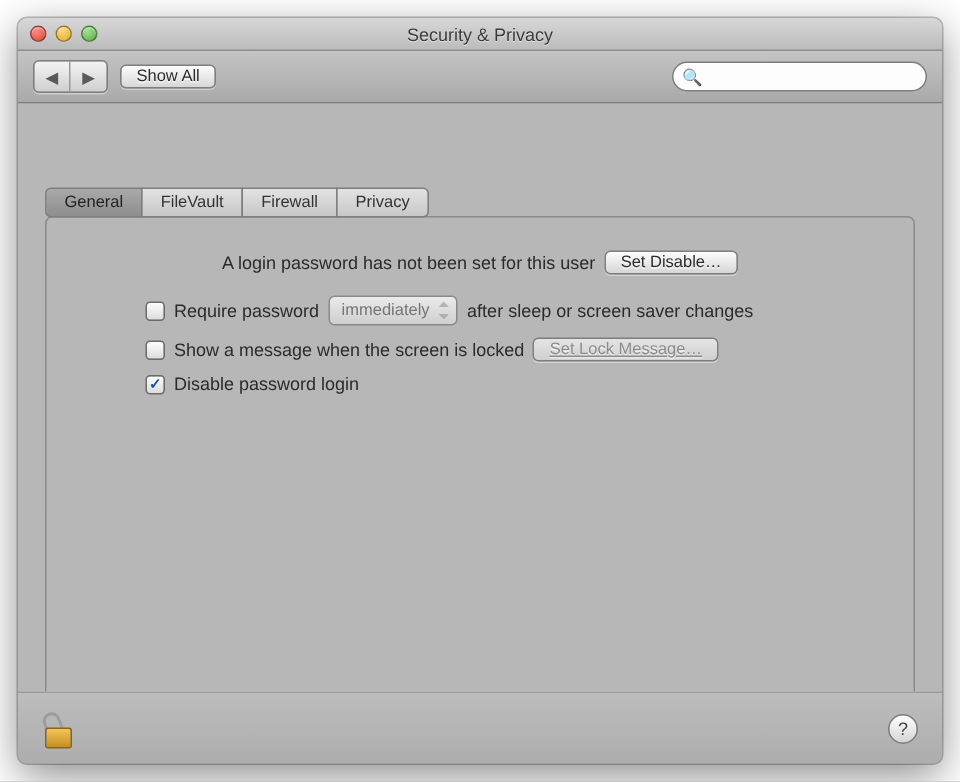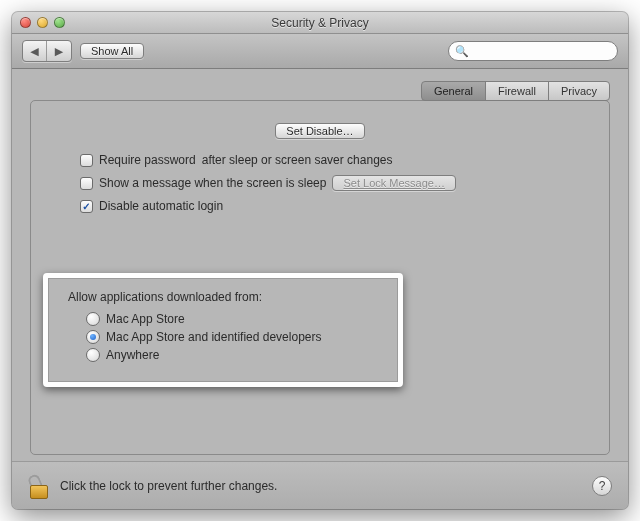--- a/index.html
+++ b/index.html
@@ -114,24 +114,25 @@
   }
   .content {
     flex: 1;
     padding: 12px 18px 10px 18px;
     background: #b7b7b7;
     position: relative;
     overflow: hidden;
   }
   .tabs {
     display: flex;
-    justify-content: flex-end;
+    justify-content: flex-start;
     margin-bottom: -1px;
     position: relative;
     z-index: 2;
+    margin-top: 44px;
   }
   .tabs .tab {
     height: 20px;
     padding: 0 12px;
     font-size: 11px;
     border: 1px solid #7e7e7e;
     background: linear-gradient(#e2e2e2,#c7c7c7);
     display: flex;
     align-items: center;
     color: #333;
@@ -153,21 +154,21 @@
   }
   .row {
     display: flex;
     align-items: center;
     gap: 6px;
     margin-bottom: 8px;
     font-size: 12px;
     color: #2b2b2b;
   }
   .row.centered { justify-content: center; margin-bottom: 14px; }
-  .indent { margin-left: 27px; }
+  .indent { margin-left: 44px; }
   .chk {
     width: 13px; height: 13px;
     border: 1px solid #6b6b6b;
     border-radius: 3px;
     background: linear-gradient(#fdfdfd,#dcdcdc);
     display: inline-flex;
     align-items: center;
     justify-content: center;
     font-size: 10px;
     color: #1a4fa3;
@@ -296,69 +297,56 @@
     <div class="spacer"></div>
     <div class="search">
       <span class="mag">🔍</span>
       <input type="text" placeholder="" style="">
     </div>
   </div>
 
   <div class="content">
     <div class="tabs">
       <div class="tab active">General</div>
+      <div class="tab">FileVault</div>
       <div class="tab">Firewall</div>
       <div class="tab">Privacy</div>
     </div>
 
     <div class="panel">
 
       <div class="row centered">
+        <span>A login password has not been set for this user</span>
         <span class="btn">Set Disable…</span>
       </div>
 
       <div class="row indent">
         <span class="chk"></span>
         <span>Require password</span>
+        <span class="popup">immediately</span>
         <span>after sleep or screen saver changes</span>
       </div>
 
       <div class="row indent">
         <span class="chk"></span>
-        <span>Show a message when the screen is sleep</span>
+        <span>Show a message when the screen is locked</span>
         <span class="btn disabled">Set Lock Message…</span>
       </div>
 
       <div class="row indent">
         <span class="chk checked"></span>
-        <span>Disable automatic login</span>
+        <span>Disable password login</span>
       </div>
 
-      <div class="highlight">
-        <div style="margin-bottom:8px">Allow applications downloaded from:</div>
-        <div class="radio-row">
-          <span class="radio"></span>
-          <span>Mac App Store</span>
-        </div>
-        <div class="radio-row">
-          <span class="radio checked"></span>
-          <span>Mac App Store and identified developers</span>
-        </div>
-        <div class="radio-row">
-          <span class="radio"></span>
-          <span>Anywhere</span>
-        </div>
-      </div>
 
     </div>
   </div>
 
   <div class="footer">
     <div class="lock">
       <div class="shackle"></div>
       <div class="body"></div>
     </div>
-    <span>Click the lock to prevent further changes.</span>
     <div class="spacer"></div>
     <span class="help">?</span>
   </div>
 
 </div>
 
 </body></html>

